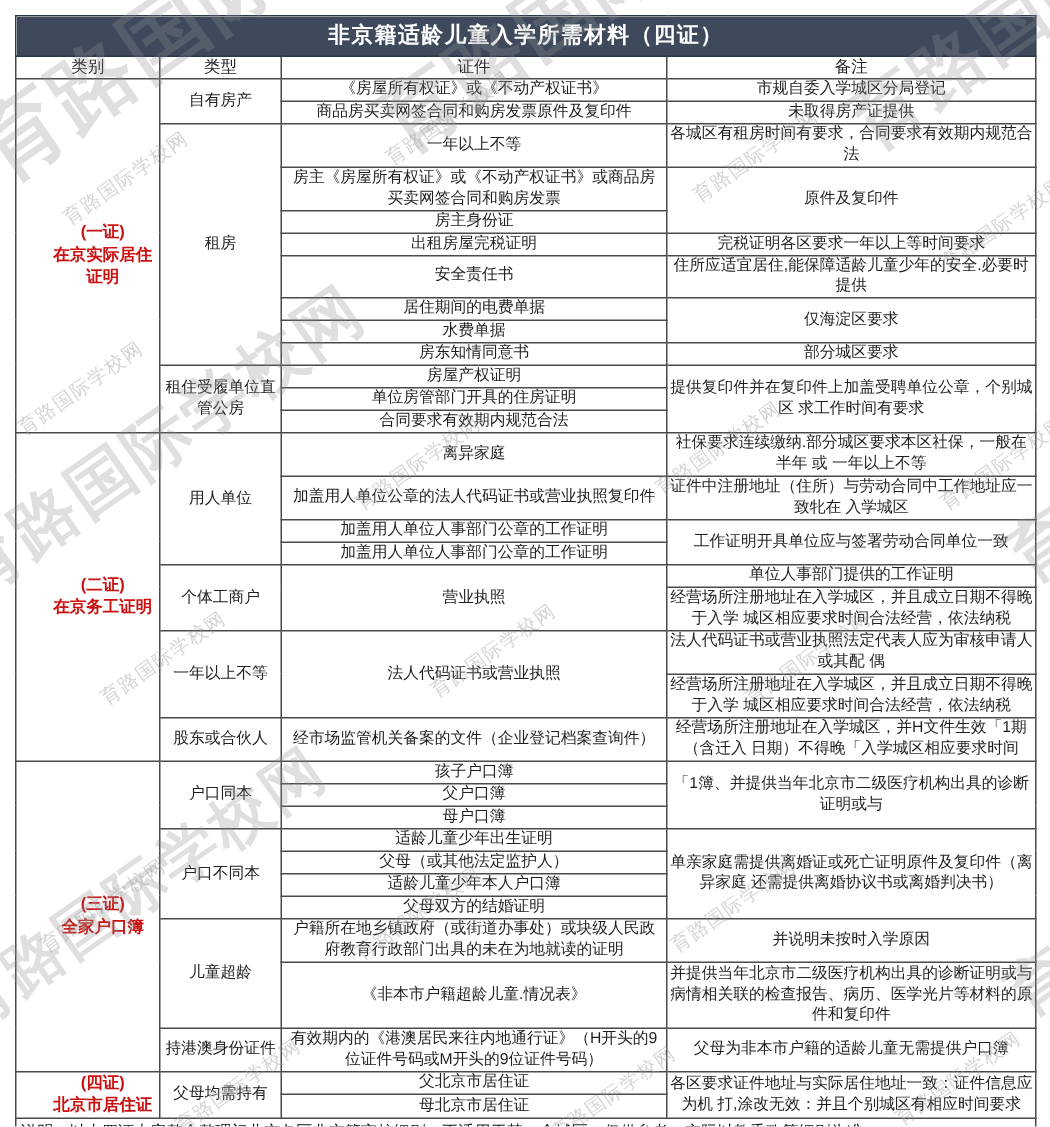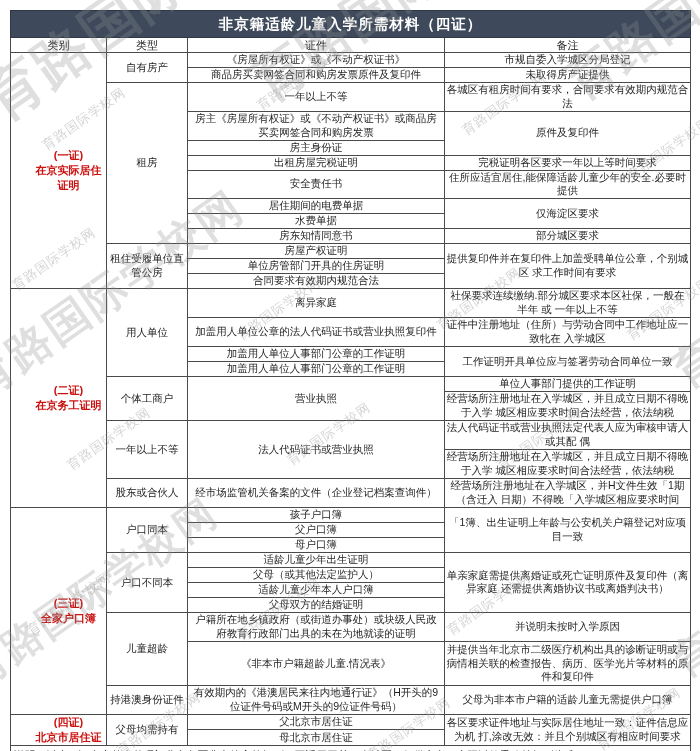--- a/index.html
+++ b/index.html
@@ -165,21 +165,21 @@
     <td>经营场所注册地址在入学城区，并H文件生效「1期（含迁入 日期）不得晚「入学城区相应要求时间</td>
   </tr>
 
   <tr class="rh1">
     <td class="cat" rowspan="10">
       <div>(三证)</div>
       <div>全家户口簿</div>
     </td>
     <td class="typ" rowspan="3">户口同本</td>
     <td>孩子户口簿</td>
-    <td rowspan="3">「1簿、出生证明上年龄与公安机关户籍登记对应项目一致</td>
+    <td rowspan="3">「1簿、并提供当年北京市二级医疗机构出具的诊断证明或与</td>
   </tr>
   <tr class="rh1">
     <td>父户口簿</td>
   </tr>
   <tr class="rh1">
     <td>母户口簿</td>
   </tr>
   <tr class="rh1">
     <td class="typ" rowspan="4">户口不同本</td>
     <td>适龄儿童少年出生证明</td>

